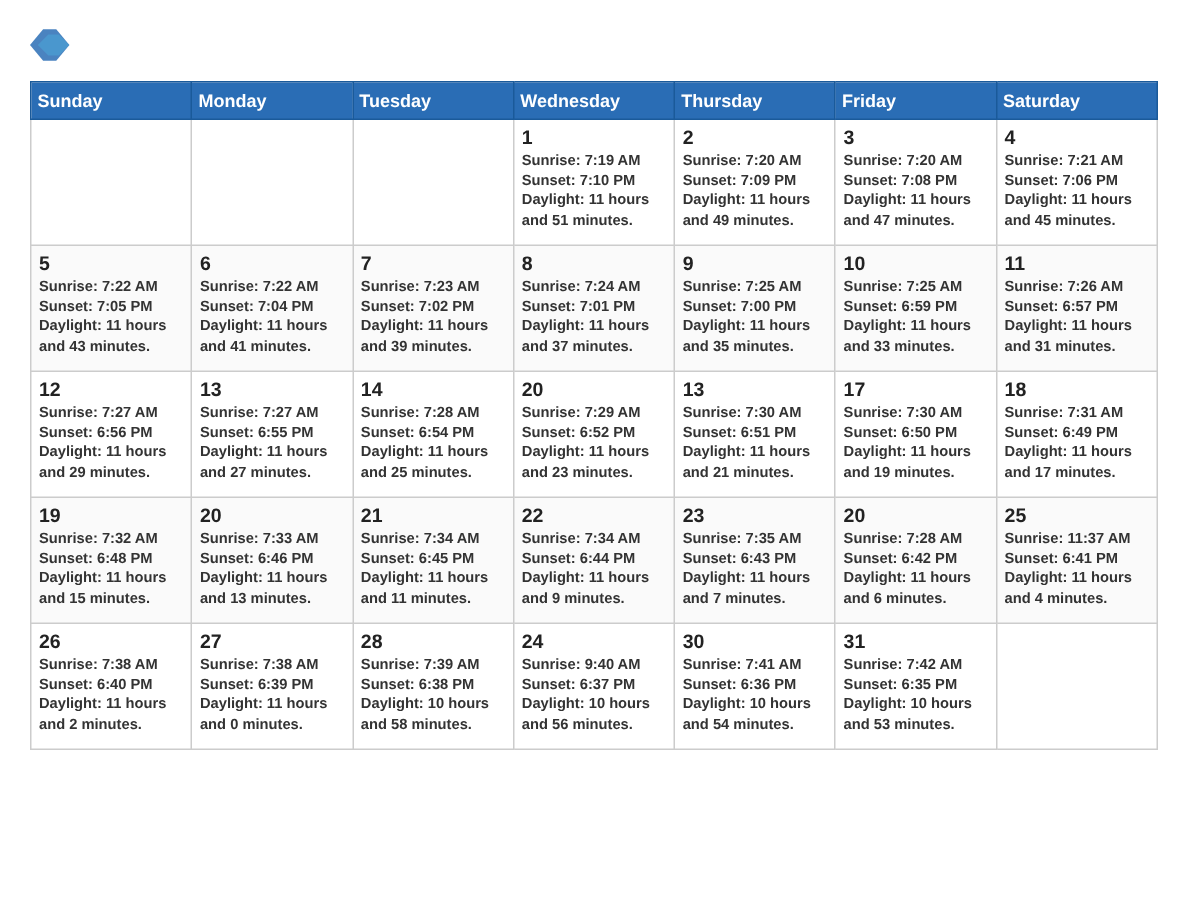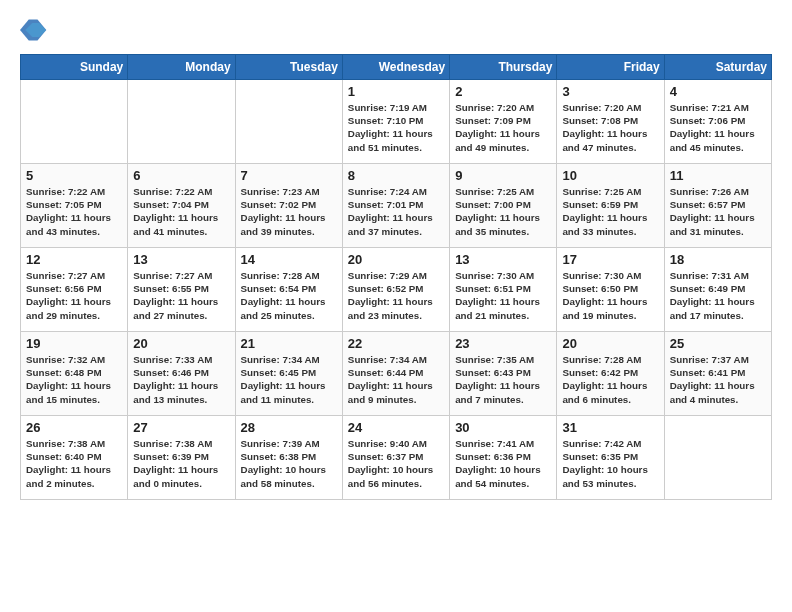--- a/index.html
+++ b/index.html
@@ -91,21 +91,20 @@
       background: #f9f9f9;
     }
     tr:nth-child(even) td {
       background: #fafafa;
     }
     tr:nth-child(odd) td {
       background: #ffffff;
     }
     .calendar thead tr th {
       background: #2a6db5;
-      text-align: right;
     }
   </style>
 </head>
 <body>
 
 <div class="page">
   <div class="header">
     <div class="logo">
       <svg class="logo-icon" viewBox="0 0 32 32">
         <polygon points="20,4 30,16 20,28 10,28 0,16 10,4" fill="#2a6db5" opacity="0.85"></polygon>
@@ -308,21 +307,21 @@
           </td>
           <td>
             <span class="day-num">20</span>
             <div class="cell-text">Sunrise: 7:28 AM
 Sunset: 6:42 PM
 Daylight: 11 hours
 and 6 minutes.</div>
           </td>
           <td>
             <span class="day-num">25</span>
-            <div class="cell-text">Sunrise: 7:37 AM
+            <div class="cell-text">Sunrise: 11:37 AM
 Sunset: 6:41 PM
 Daylight: 11 hours
 and 4 minutes.</div>
           </td>
         </tr>
         <tr>
           <td>
             <span class="day-num">26</span>
             <div class="cell-text">Sunrise: 7:38 AM
 Sunset: 6:40 PM

